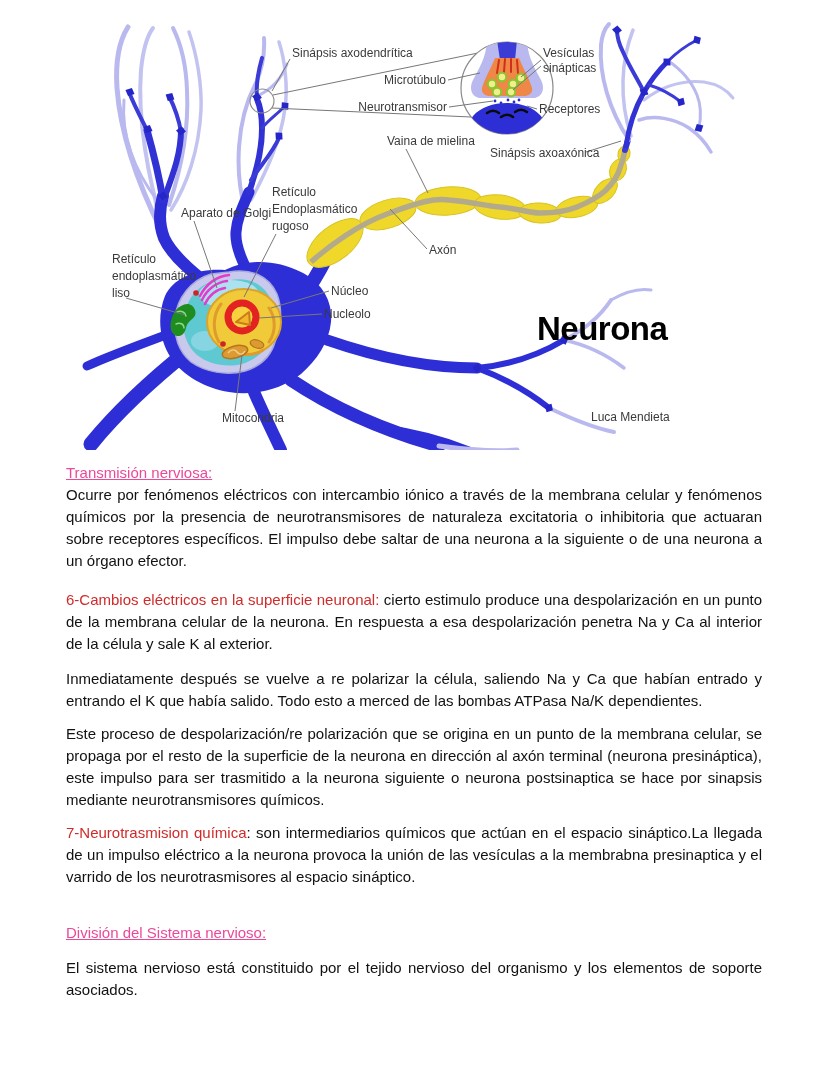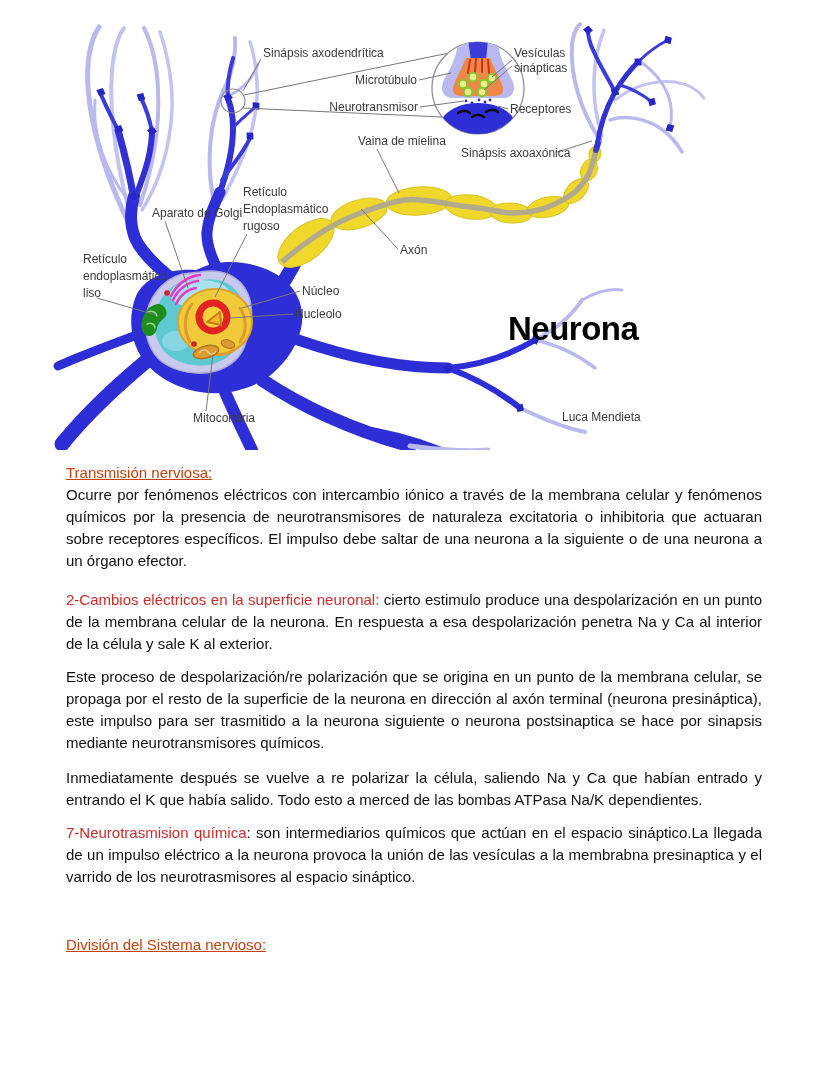--- a/index.html
+++ b/index.html
@@ -1,30 +1,30 @@
 <!DOCTYPE html>
 <html><head>
 <meta charset="utf-8">
 <style>
   html,body{margin:0;padding:0;background:#ffffff;}
   body{width:828px;height:1071px;font-family:"Liberation Sans","DejaVu Sans",sans-serif;color:#111;}
   .page{width:828px;}
-  .figure-wrap{width:677px;height:450px;}
+  .figure-wrap{width:677px;height:450px;margin-left:29px;}
   .figure-wrap svg{display:block;}
   .doc{padding:0 66px;}
   .doc p{font-size:15px;line-height:22px;text-align:justify;margin:0;}
-  .red-heading{color:#c2410c;text-decoration:underline;text-align:center;}
+  .red-heading{color:#ec4899;text-decoration:underline;text-align:center;}
   .red-lead{color:#d02a2a;}
   #p-h1{margin-top:12px;}
   #p1{}
   #p2{margin-top:17px;}
   #p3{margin-top:13px;}
   #p4{margin-top:11px;}
   #p5{margin-top:11px;}
-  #p-h2{margin-top:46px;}
+  #p-h2{margin-top:34px;}
   #p6{margin-top:13px;}
   text{font-family:"Liberation Sans","DejaVu Sans",sans-serif;}
   .lbl{font-size:12px;fill:#3a3a3a;}
   .leader{stroke:#777;stroke-width:1;fill:none;}
 </style>
 </head>
 <body>
 
 <div class="page">
 
@@ -240,20 +240,21 @@
         <text class="lbl" x="193" y="422">Mitocondria</text>
         <text x="508" y="340" font-size="33" font-weight="bold" letter-spacing="-0.5" fill="#000">Neurona</text>
         <text class="lbl" x="562" y="421" fill="#222">Luca Mendieta</text>
       </g>
     </svg>
   </div>
 
   <div class="doc">
     <p id="p-h1" class="red-heading">Transmisión nerviosa:</p>
     <p id="p1"> Ocurre por fenómenos eléctricos con intercambio iónico a través de la membrana celular y fenómenos químicos por la presencia de neurotransmisores de naturaleza excitatoria o inhibitoria que actuaran sobre receptores específicos. El impulso debe saltar de una neurona a la siguiente o de una neurona a un órgano efector.</p>
-    <p id="p2"><span class="red-lead">2-Cambios eléctricos en la superficie neuronal:</span><span> cierto estimulo produce una despolarización en un punto de la membrana celular de la neurona. En respuesta a esa despolarización penetra Na y Ca al interior de la célula y sale K al exterior.</span></p>
+    <p id="p2"><span class="red-lead">6-Cambios eléctricos en la superficie neuronal:</span><span> cierto estimulo produce una despolarización en un punto de la membrana celular de la neurona. En respuesta a esa despolarización penetra Na y Ca al interior de la célula y sale K al exterior.</span></p>
+    <p id="p3">Inmediatamente después se vuelve a re polarizar la célula, saliendo Na y Ca que habían entrado y entrando el K que había salido. Todo esto a merced de las bombas ATPasa Na/K dependientes.</p>
     <p id="p4">Este proceso de despolarización/re polarización que se origina en un punto de la membrana celular, se propaga por el resto de la superficie de la neurona en dirección al axón terminal (neurona presináptica), este impulso para ser trasmitido a la neurona siguiente o neurona postsinaptica se hace por sinapsis mediante neurotransmisores químicos.</p>
-    <p id="p3">Inmediatamente después se vuelve a re polarizar la célula, saliendo Na y Ca que habían entrado y entrando el K que había salido. Todo esto a merced de las bombas ATPasa Na/K dependientes.</p>
     <p id="p5"><span class="red-lead">7-Neurotrasmision química</span><span>: son intermediarios químicos que actúan en el espacio sináptico.La llegada de un impulso eléctrico a la neurona provoca la unión de las vesículas a la membrabna presinaptica y el varrido de los neurotrasmisores al espacio sináptico.</span></p>
     <p id="p-h2" class="red-heading">División del Sistema nervioso:</p>
+    <p id="p6">El sistema nervioso está constituido por el tejido nervioso del organismo y los elementos de soporte asociados.</p>
   </div>
 
 </div>
 
 </body></html>

